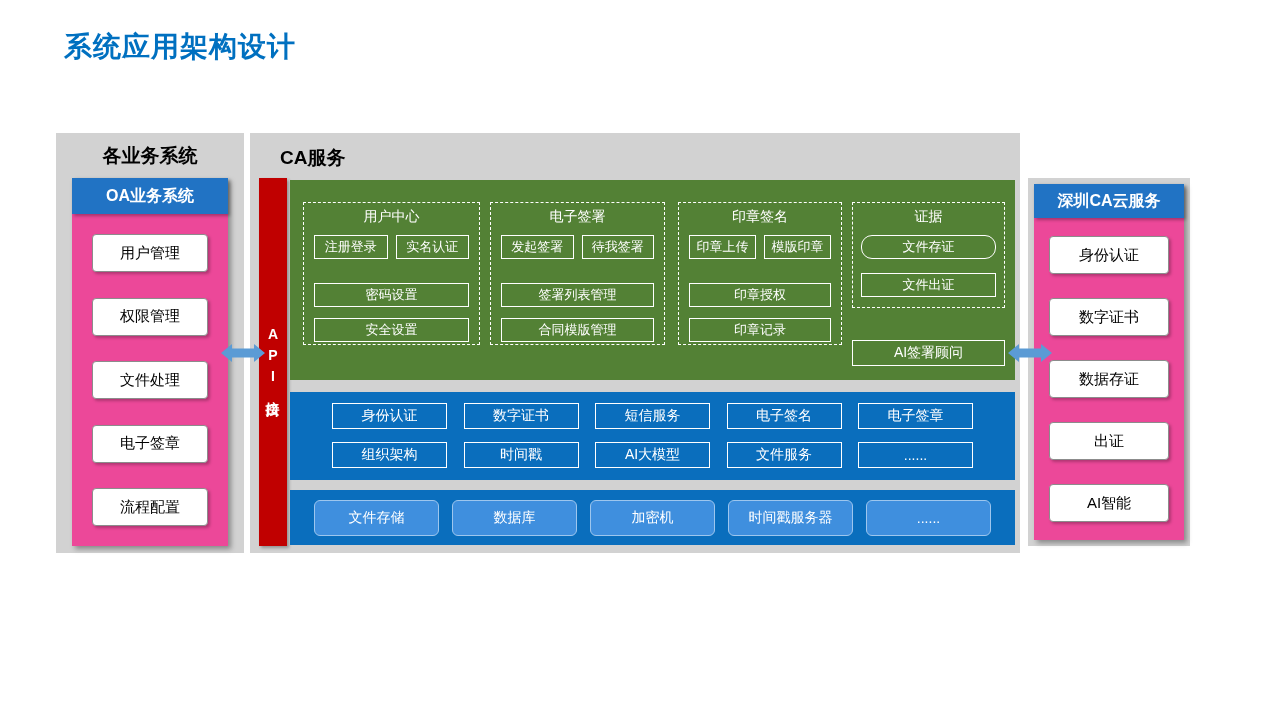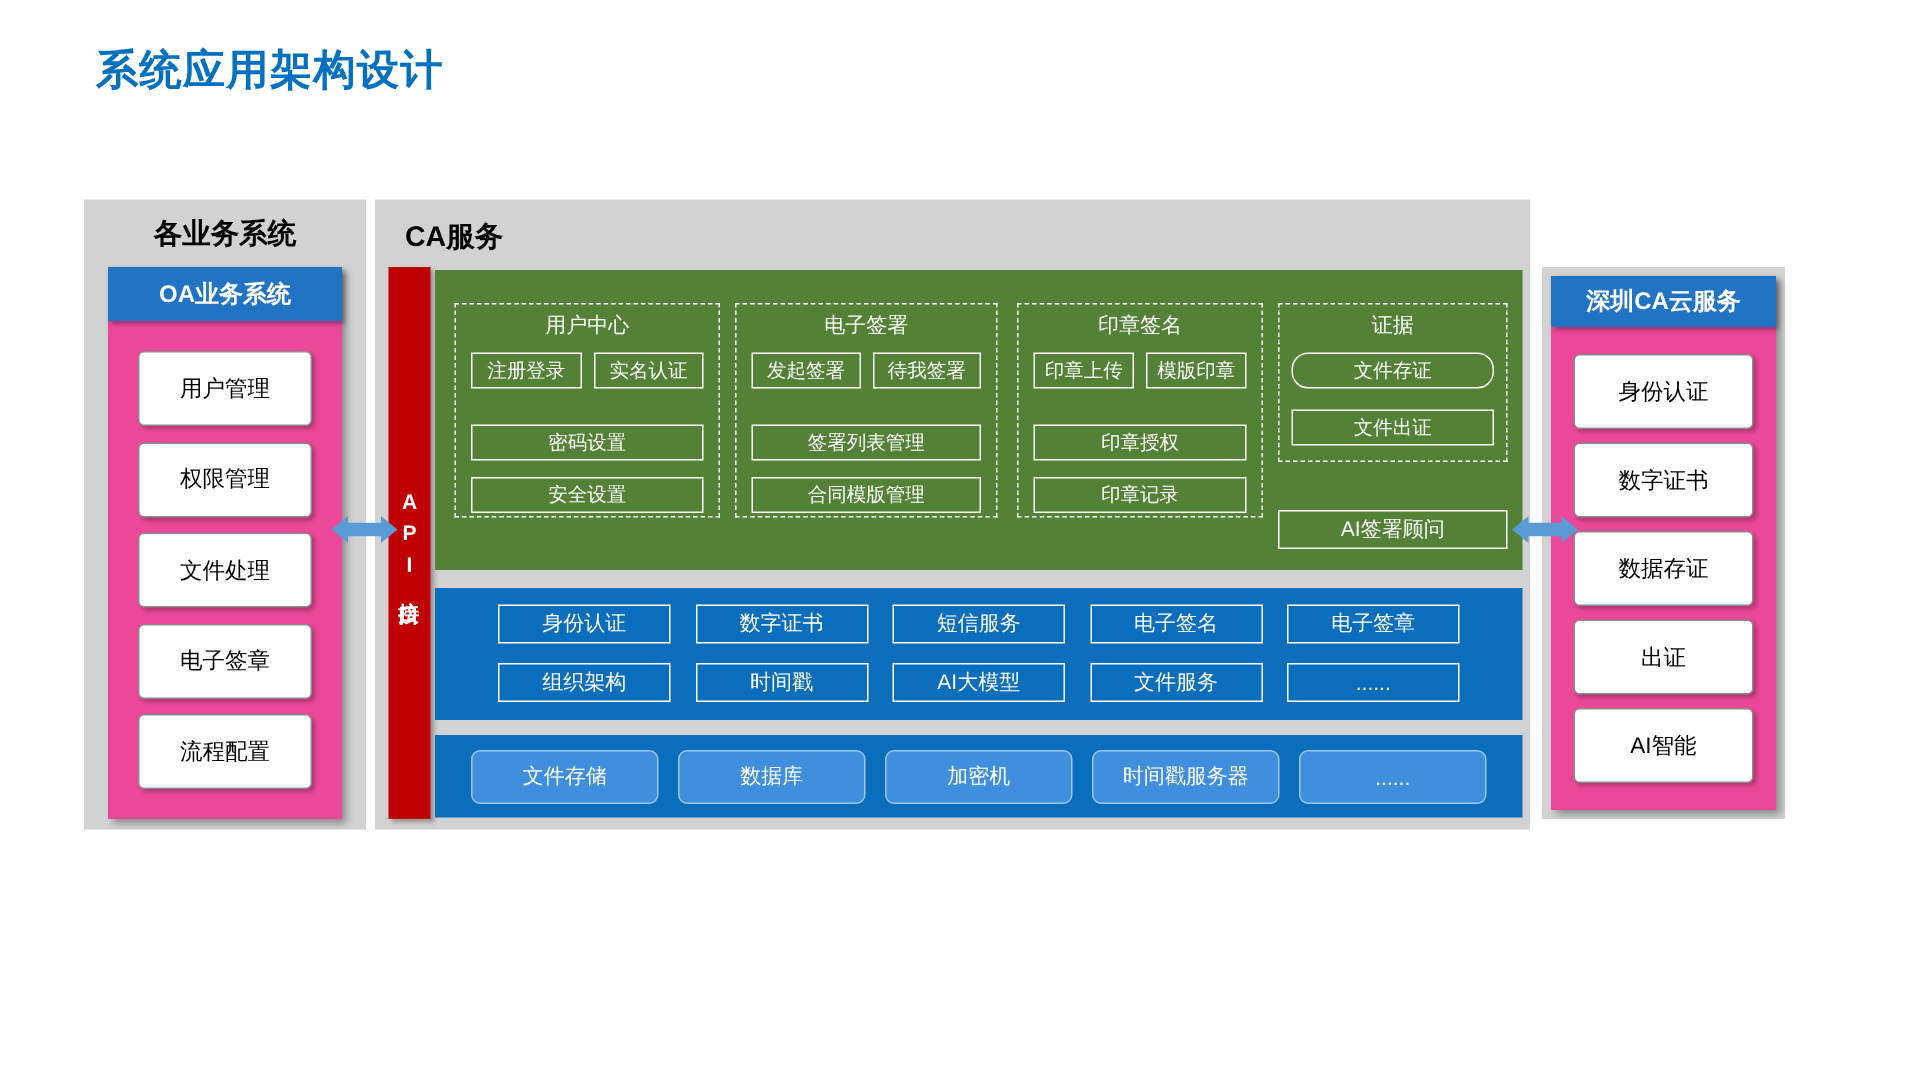--- a/index.html
+++ b/index.html
@@ -8,34 +8,34 @@
   .slide { position:relative; width:1280px; height:720px; background:#ffffff; overflow:hidden; }
 
   .page-title { position:absolute; left:64px; top:28px; font-size:28px; font-weight:bold; color:#0070C0; letter-spacing:1px; }
 
   .panel { position:absolute; background:#D2D2D2; }
   .panel-left   { left:56px;  top:133px; width:188px; height:420px; }
   .panel-center { left:250px; top:133px; width:770px; height:420px; }
   .panel-right  { left:1028px; top:178px; width:162px; height:368px; }
 
   .panel-title { position:absolute; top:10px; left:0; width:100%; text-align:center; font-size:19px; font-weight:bold; color:#000; }
-  .center-title { position:absolute; left:20px; top:12px; font-size:19px; font-weight:bold; color:#000; }
+  .center-title { position:absolute; left:30px; top:12px; font-size:19px; font-weight:bold; color:#000; }
 
   .white-box { position:absolute; background:#ec4899; box-shadow:3px 3px 5px rgba(0,0,0,0.35); }
   .oa-box { left:16px; top:45px; width:156px; height:368px; }
   .sz-box { left:6px;  top:6px;  width:150px; height:356px; }
 
   .box-header { height:36px; background:#2173C4; color:#fff; font-weight:bold; font-size:16px;
                 display:flex; align-items:center; justify-content:center; box-shadow:2px 2px 3px rgba(0,0,0,0.3); }
   .sz-box .box-header { height:34px; }
 
   .box-items { position:absolute; top:56px; bottom:20px; left:20px; right:20px;
                display:flex; flex-direction:column; justify-content:space-between; }
   .sz-box .box-items { top:52px; bottom:18px; left:15px; right:15px; }
-  .item-box { height:50px; background:#fff; border:1px solid #8C8C8C; border-radius:4px;
+  .item-box { height:38px; background:#fff; border:1px solid #8C8C8C; border-radius:4px;
               display:flex; align-items:center; justify-content:center; font-size:15px; color:#000;
               box-shadow:2px 2px 3px rgba(0,0,0,0.25); }
 
   .api-bar { position:absolute; left:9px; top:45px; width:28px; height:368px; background:#C00000;
              display:flex; align-items:center; justify-content:center; box-shadow:2px 2px 3px rgba(0,0,0,0.3); }
   .api-text { writing-mode:vertical-lr; text-orientation:upright; color:#fff; font-weight:bold;
               font-size:14px; letter-spacing:5px; }
 
   .green-sec { position:absolute; left:40px; top:47px; width:725px; height:200px; background:#538135; }
   .g-col { position:absolute; top:22px; border:1px dashed #ffffff; }

